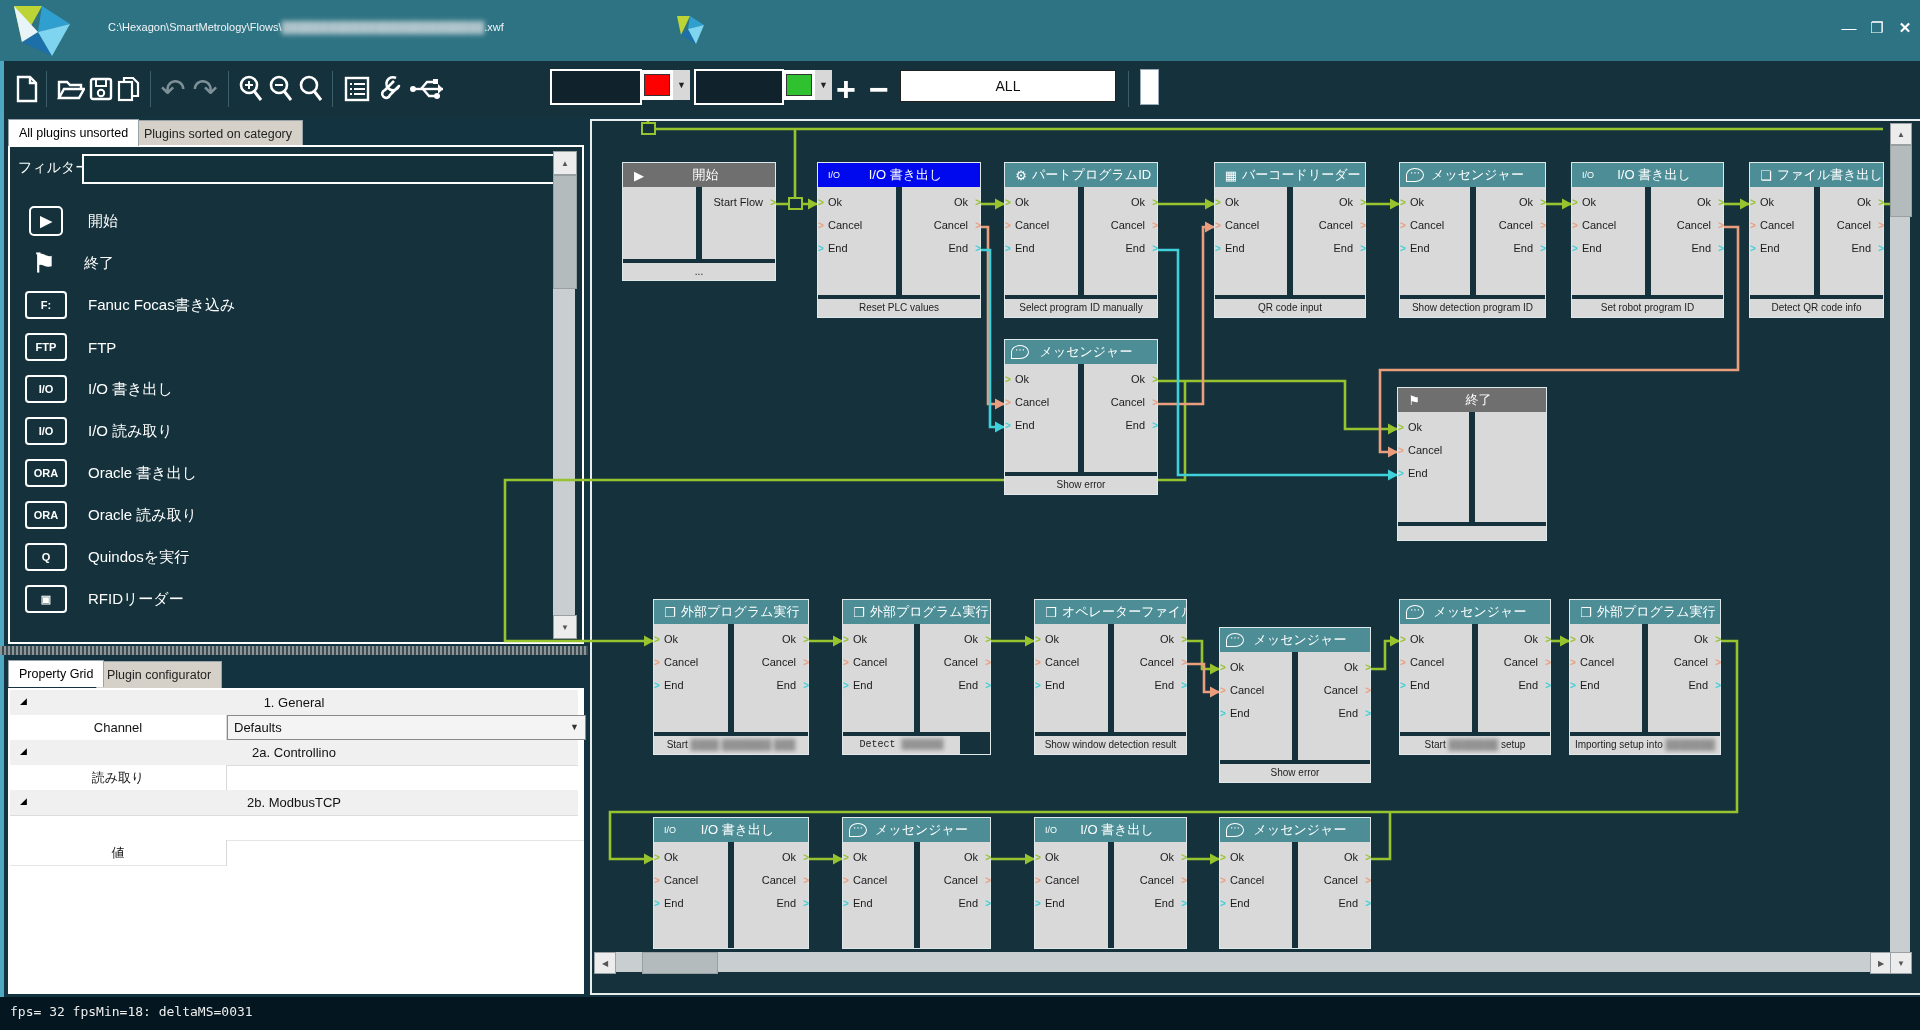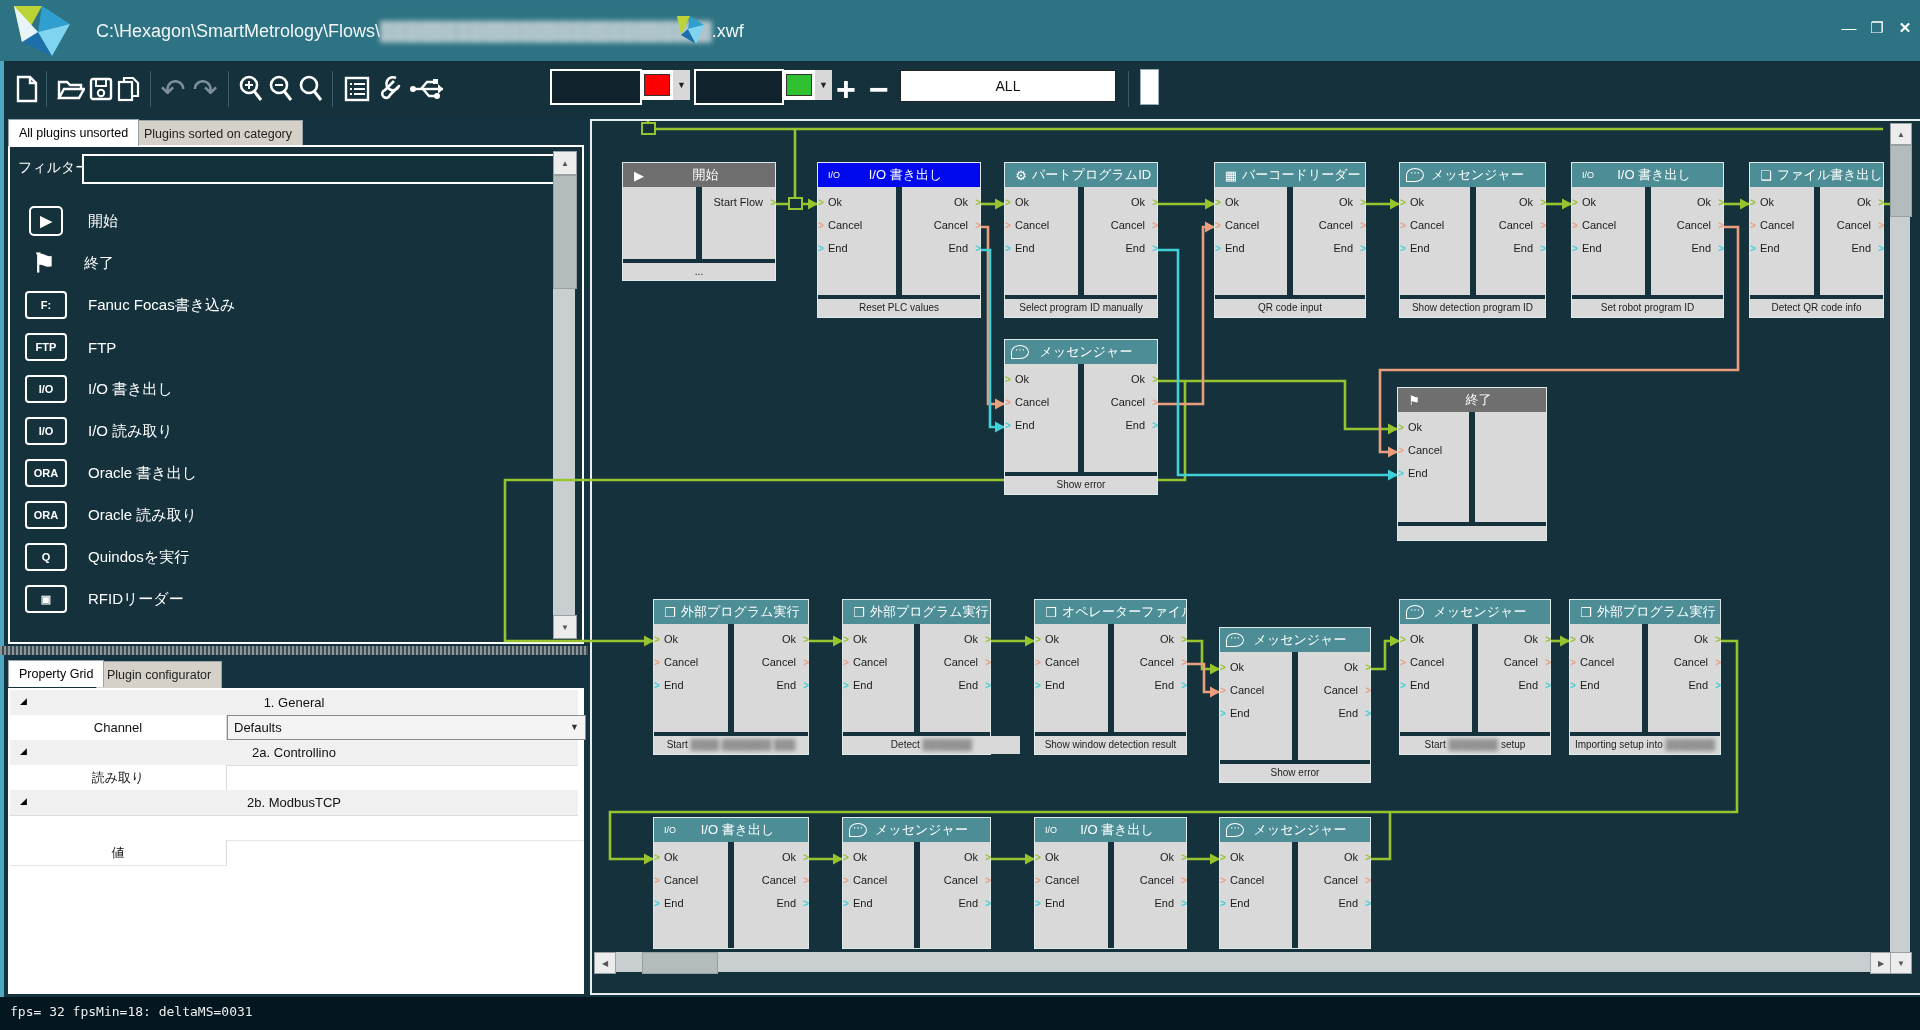--- a/index.html
+++ b/index.html
@@ -1,21 +1,21 @@
 <!DOCTYPE html>
 <html><head>
 <meta charset="utf-8">
 <style>
   html,body{margin:0;padding:0;background:#0d2630;}
   #app{position:relative;width:1920px;height:1030px;overflow:hidden;
        font-family:"Liberation Sans",sans-serif;background:#143340;}
   .abs{position:absolute;}
   
   #titlebar{left:0;top:0;width:1920px;height:61px;background:#2e7383;}
-  #filepath{left:96px;top:21px;color:#f2f6f7;font-size:18px;white-space:pre;}
+  #filepath{left:108px;top:21px;color:#f2f6f7;font-size:11px;white-space:pre;}
   .blur-light{filter:blur(2.5px);color:#c7d4d8;opacity:.85;}
   .blur-dark{filter:blur(2px);color:#8a8a8a;opacity:.9;}
   #apptitle{left:714px;top:20px;color:#ffffff;font-size:15px;white-space:pre;}
   .winbtn{top:16px;width:26px;height:24px;color:#ffffff;font-size:15px;text-align:center;line-height:24px;cursor:default;}
   
   #toolbar{left:0;top:61px;width:1920px;height:56px;background:#14313c;}
   .tbicon{top:8px;width:30px;height:40px;display:flex;align-items:center;justify-content:center;}
   .tbsep{top:10px;width:1px;height:36px;background:#3c5e69;}
   .tbinput{top:8px;height:32px;background:#10222b;border:2px solid #ffffff;}
   .swatchbox{top:9px;width:32px;height:30px;background:#ffffff;display:flex;align-items:center;justify-content:center;}
@@ -554,21 +554,21 @@
         <span class="chev" style="color: rgb(235, 158, 126); top: 58px; left: 0px;">&gt;</span>
         <div class="nport" style="top: 79px; left: 10px;">End</div>
         <span class="chev" style="color: rgb(63, 208, 217); top: 81px; left: 0px;">&gt;</span>
         <div class="ncol" style="left: 76.5px; top: 24px; width: 70.5px; height: 108px;"></div>
         <div class="nport" style="right: 12px; top: 33px;">Ok</div>
         <span class="chev" style="color: rgb(151, 195, 46); top: 35px; right: -1px;">&gt;</span>
         <div class="nport" style="right: 12px; top: 56px;">Cancel</div>
         <span class="chev" style="color: rgb(235, 158, 126); top: 58px; right: -1px;">&gt;</span>
         <div class="nport" style="right: 12px; top: 79px;">End</div>
         <span class="chev" style="color: rgb(63, 208, 217); top: 81px; right: -1px;">&gt;</span>
-        <div class="ncap" style="left: 0px; top: 136px; width: 177px; height: 18px; line-height: 18px;"><span>Detect </span><span class="blur-dark">███████</span></div>
+        <div class="ncap" style="left: 0px; top: 136px; width: 117px; height: 18px; line-height: 18px; font-family: Liberation Mono, monospace;"><span>Detect </span><span class="blur-dark">███████</span></div>
       </div>
       <div class="node" style="left: 1035px; top: 600px; width: 151px; height: 154px; pointer-events: auto;">
         <div class="nhead" style="background: rgb(76, 141, 150);">
           <span class="hicon">❒</span>
           <span class="htitle">オペレーターファイルシステム</span>
         </div>
         <div class="ncol" style="left: 0px; top: 24px; width: 72.5px; height: 108px;"></div>
         <div class="nport" style="top: 33px; left: 10px;">Ok</div>
         <span class="chev" style="color: rgb(151, 195, 46); top: 35px; left: 0px;">&gt;</span>
         <div class="nport" style="top: 56px; left: 10px;">Cancel</div>

